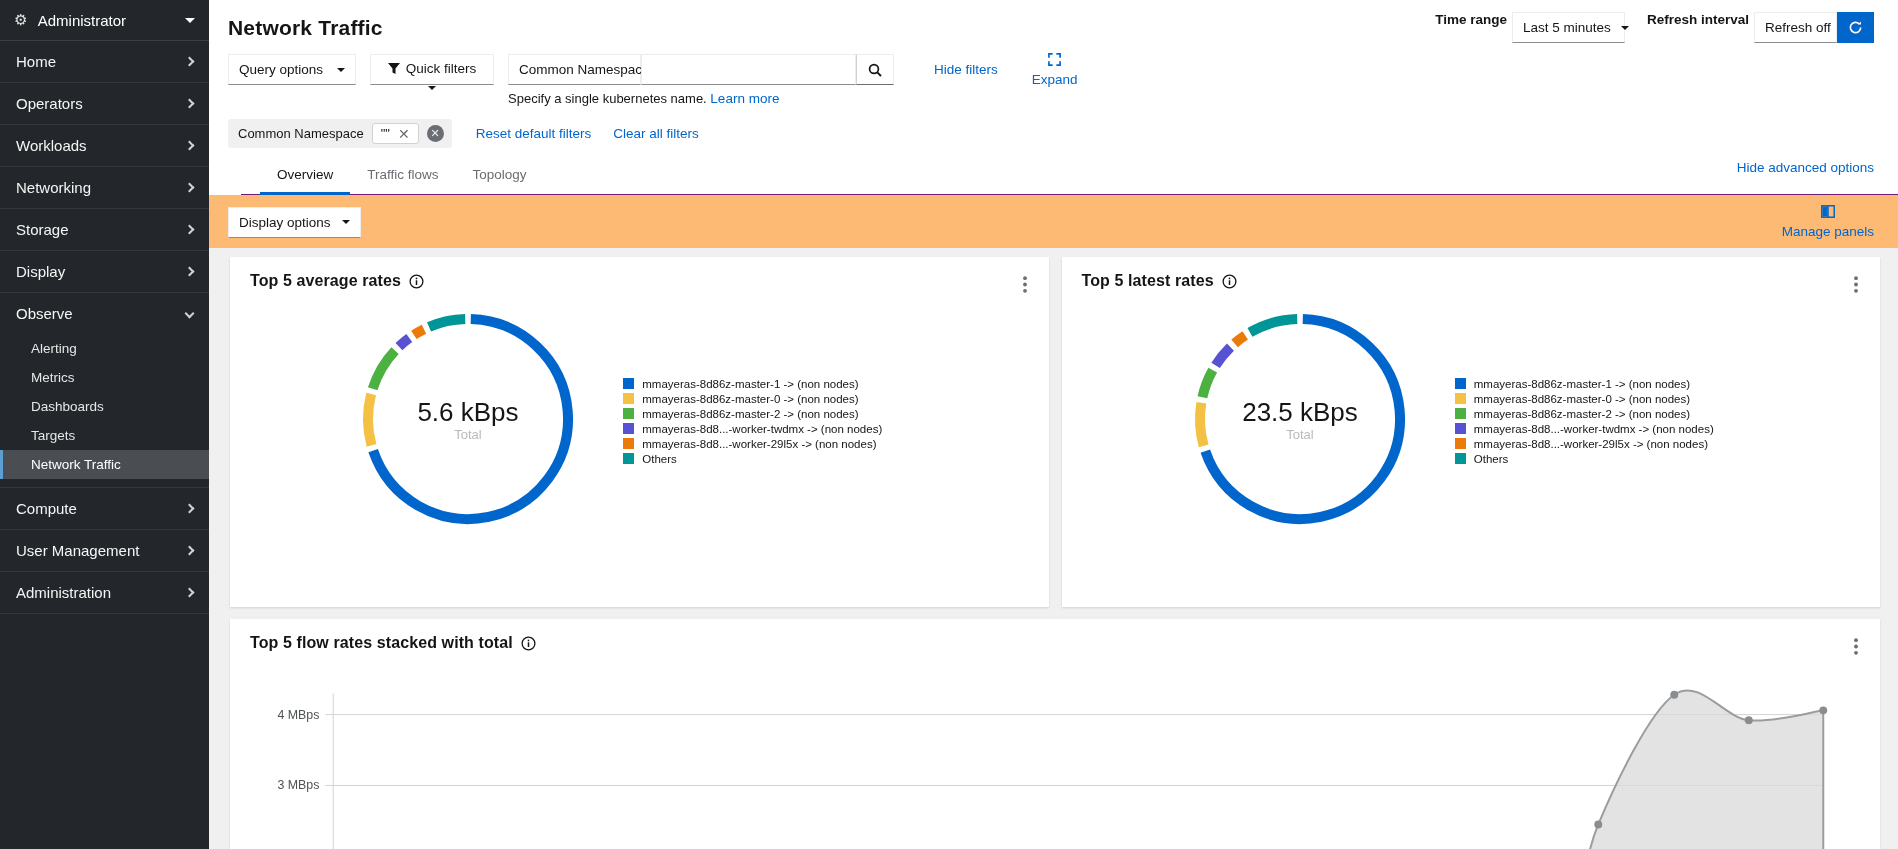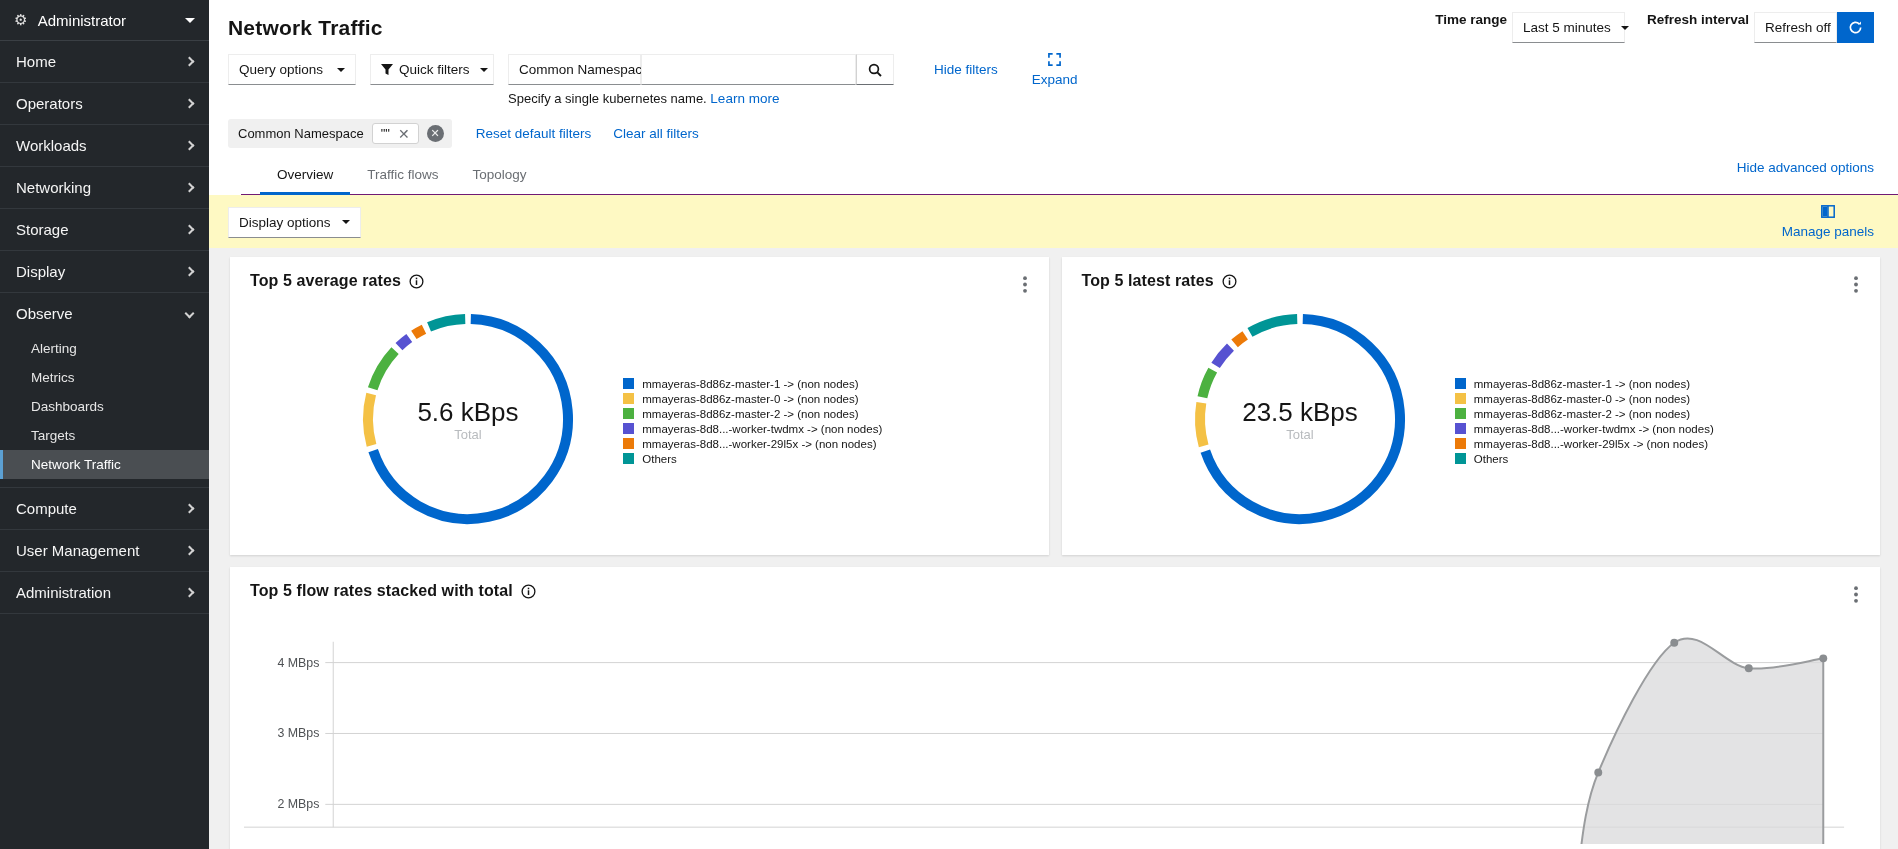--- a/index.html
+++ b/index.html
@@ -51,26 +51,26 @@
   .chip-x { color:#6a6e73; font-size:14px; cursor:pointer; line-height:1; }
   .group-x { width:17px; height:17px; border-radius:50%; background:#6a6e73; color:#f0f0f0; font-size:11px; display:flex; align-items:center; justify-content:center; cursor:pointer; }
   .chip-links { display:flex; gap:22px; }
 
   .tabs-row { display:flex; justify-content:space-between; border-bottom:1px solid #701a75; margin-top:10px; padding:0 24px 0 19px;margin-left:32px; }
   .tabs { display:flex; }
   .tab { padding:9px 17px 10px 17px; font-size:13.5px; color:#6a6e73; cursor:pointer; border-bottom:3px solid transparent; margin-bottom:-1px; }
   .tab.active { color:#151515; border-bottom-color:#0066cc; }
   .tabs-right { padding-bottom:10px; }
 
-  .options-row { display:flex; justify-content:space-between; align-items:center; padding:10px 24px 9px 19px; background:#fef9c3; }
+  .options-row { display:flex; justify-content:space-between; align-items:center; padding:10px 24px 9px 19px; background:#fdba74; }
 
   .panels { flex:1; background:#f0f0f0; padding:9px 18px 0 21px; display:flex; flex-direction:column; gap:12px; overflow:hidden; }
   .panel-row { display:flex; gap:13px; }
   .panel { background:#fff; box-shadow:0 1px 2px rgba(3,3,3,.13); }
-  .panel.half { flex:1; height:298px; }
+  .panel.half { flex:1; height:350px; }
   .panel.full { flex:1; min-height:400px; }
   .panel-head { display:flex; justify-content:space-between; align-items:flex-start; padding:15px 16px 4px 20px; }
   .panel-title { display:flex; align-items:center; gap:8px; font-size:16px; font-weight:700; letter-spacing:.1px; }
   .kebab { background:none; border:none; cursor:pointer; padding:4px 6px; }
 
   .donut-row { display:flex; align-items:center; justify-content:center; gap:42px; padding-top:2px; }
   .legend { list-style:none; display:flex; flex-direction:column; gap:3px; min-width:300px; }
   .legend li { display:flex; align-items:center; gap:8px; font-size:11.5px; color:#151515; }
   .swatch { width:11px; height:11px; display:inline-block; flex:none; }
 
@@ -184,21 +184,21 @@
         </div>
       </div>
     </div>
   </div>
 
   <div class="toolbar">
     <div class="pf-select" style="width:128px;">
       <span>Query options</span>
       <span class="sel-caret"></span>
     </div>
-    <div class="pf-select" style="width:124px;">
+    <div class="pf-select" style="width:124px;flex-direction:column;">
       <span style="display:inline-flex;align-items:center;gap:6px;">
         <svg width="12" height="12" viewBox="0 0 12 12">
           <path d="M0 0h12L7.5 5.5V11l-3-1.5V5.5z" fill="#151515"></path>
         </svg>
         <span>Quick filters</span>
       </span>
       <span class="sel-caret"></span>
     </div>
     <div class="filter-col">
       <div class="filter-row">

